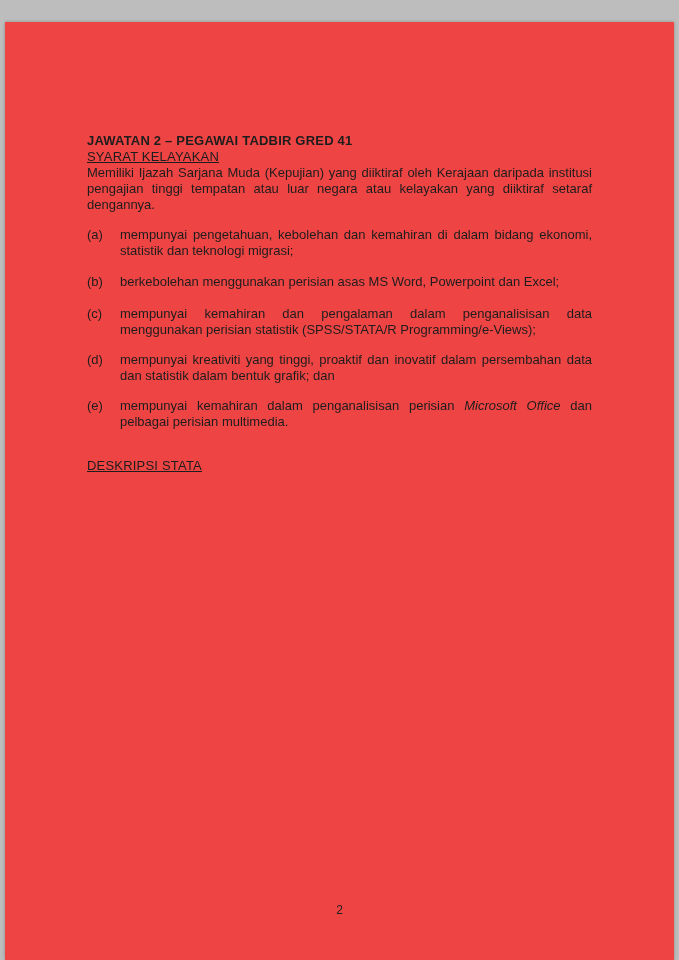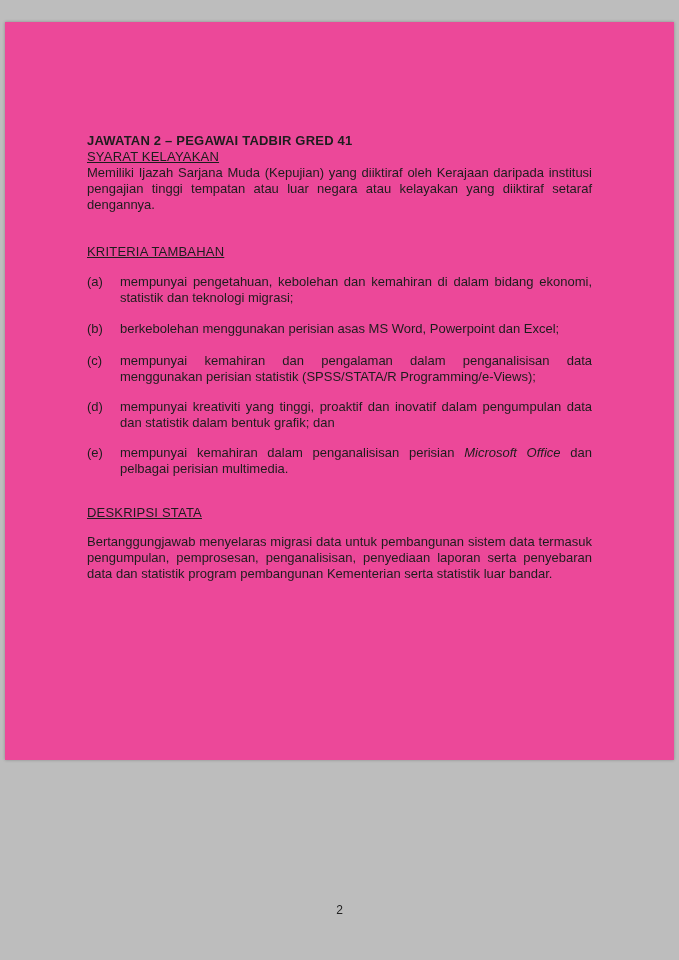--- a/index.html
+++ b/index.html
@@ -12,22 +12,22 @@
     background: #bdbdbd;
     overflow: hidden;
     position: relative;
     font-family: "Liberation Sans", sans-serif;
   }
   .page {
     position: absolute;
     left: 5px;
     top: 22px;
     width: 669px;
-    height: 738px;
-    background: #ec4899;
+    height: 938px;
+    background: #ef4444;
     box-shadow: 0 0 3px rgba(0,0,0,0.28);
     box-sizing: border-box;
   }
   .content {
     padding: 111px 82px 0 82px;
     color: #1d1d1d;
     font-size: 13px;
     line-height: 16px;
   }
   .title {
@@ -83,21 +83,20 @@
 
 <div class="page">
   <div class="content">
 
     <h1 class="title">JAWATAN 2 – PEGAWAI TADBIR GRED 41</h1>
 
     <h2 class="heading mt12">SYARAT KELAYAKAN</h2>
 
     <p class="para mt12">Memiliki Ijazah Sarjana Muda (Kepujian) yang diiktiraf oleh Kerajaan daripada institusi pengajian tinggi tempatan atau luar negara atau kelayakan yang diiktiraf setaraf dengannya.</p>
 
-    <h2 class="heading mt31">KRITERIA TAMBAHAN</h2>
 
 
     <div>
 
       <div class="list-item mt14">
         <span class="item-label">(a)</span>
         <span class="item-text">mempunyai pengetahuan, kebolehan dan kemahiran di dalam bidang ekonomi, statistik dan teknologi migrasi;</span>
       </div>
 
       <div class="list-item mt15">
@@ -105,30 +104,29 @@
         <span class="item-text">berkebolehan menggunakan perisian asas MS Word, Powerpoint dan Excel;</span>
       </div>
 
       <div class="list-item mt16">
         <span class="item-label">(c)</span>
         <span class="item-text">mempunyai kemahiran dan pengalaman dalam penganalisisan data menggunakan perisian statistik (SPSS/STATA/R Programming/e-Views);</span>
       </div>
 
       <div class="list-item mt14">
         <span class="item-label">(d)</span>
-        <span class="item-text">mempunyai kreativiti yang tinggi, proaktif dan inovatif dalam pengumpulan data dan statistik dalam bentuk grafik; dan</span>
+        <span class="item-text">mempunyai kreativiti yang tinggi, proaktif dan inovatif dalam persembahan data dan statistik dalam bentuk grafik; dan</span>
       </div>
 
       <div class="list-item mt14">
         <span class="item-label">(e)</span>
         <span class="item-text"><span>mempunyai kemahiran dalam penganalisisan perisian </span><i>Microsoft Office</i><span> dan pelbagai perisian multimedia.</span></span>
       </div>
 
     </div>
 
     <h2 class="heading mt28">DESKRIPSI STATA</h2>
 
-    <p class="para mt13">Bertanggungjawab menyelaras migrasi data untuk pembangunan sistem data termasuk pengumpulan, pemprosesan, penganalisisan, penyediaan laporan serta penyebaran data dan statistik program pembangunan Kementerian serta statistik luar bandar.</p>
 
   </div>
 
   <div class="page-number">2</div>
 </div>
 
 </body></html>

